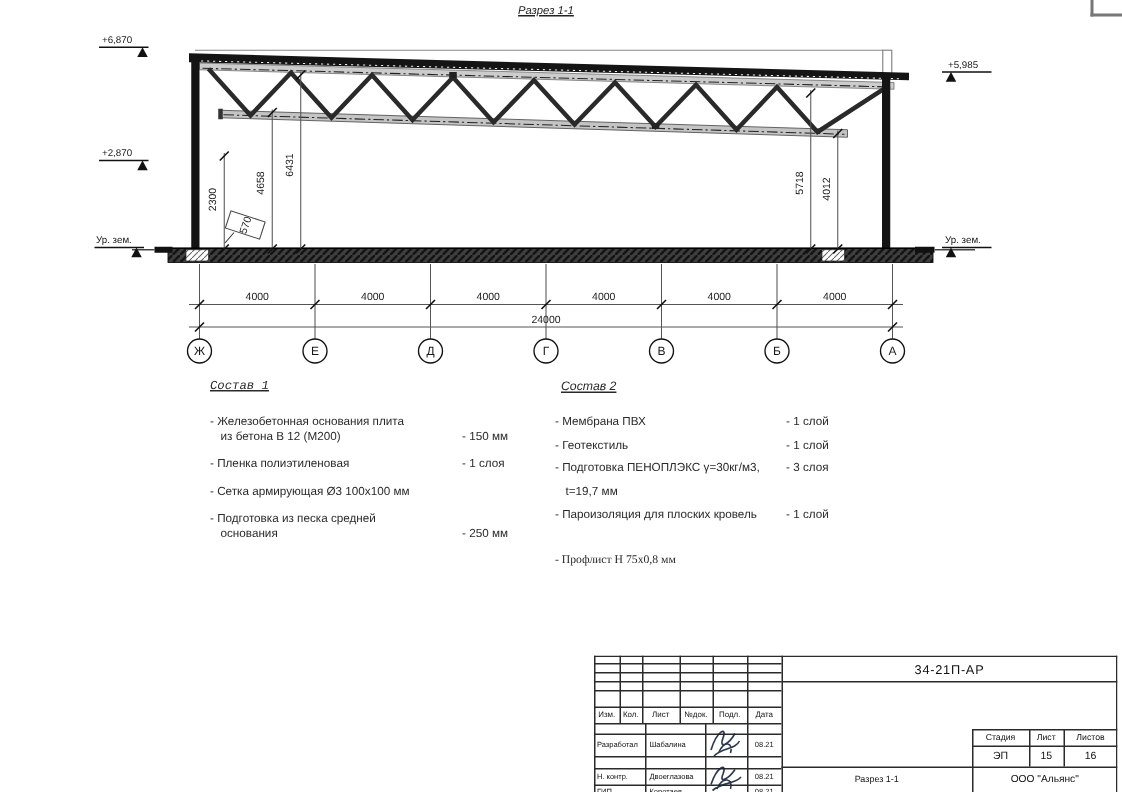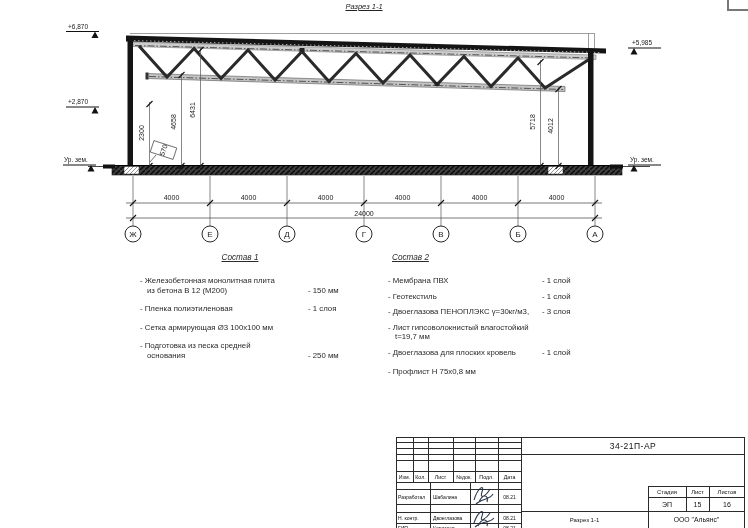--- a/index.html
+++ b/index.html
@@ -6,31 +6,31 @@
   #sheet{position:relative;width:748px;height:528px;background:#fff;overflow:hidden;
          font-family:"Liberation Sans",sans-serif;color:#1a1a1a;}
   .abs{position:absolute;}
   
   #view-title{left:300px;top:2px;width:128px;text-align:center;font-size:7.5px;
               font-style:italic;text-decoration:underline;color:#222;}
   
   .sostav{font-size:7.8px;color:#2a2a2a;}
   .sostav .hd{font-style:italic;text-decoration:underline;font-size:8.2px;margin-bottom:14px;}
   #sostav1{left:140px;top:253px;width:232px;}
-  #sostav1 .hd{text-align:center;width:200px;}
-  #sostav2{left:388px;top:253px;width:215px;}
+  #sostav1 .hd{text-align:left;width:200px;font-family:Liberation Mono, monospace;}
+  #sostav2{left:370px;top:253px;width:215px;}
   #sostav2 .hd{margin-left:4px;display:inline-block;}
   .item{position:relative;line-height:9.5px;}
   #sostav1 .item{margin-bottom:9px;width:232px;}
   #sostav2 .item{margin-bottom:6px;width:215px;}
   .item .l2{padding-left:7px;}
   .item .val{position:absolute;bottom:0;white-space:nowrap;}
   #sostav1 .item .val{left:168px;}
   #sostav2 .item .val{left:154px;}
-  .mt6{margin-top:10px;}
+  .mt6{margin-top:20px;font-family:Liberation Serif, serif;}
   
   svg text{font-family:"Liberation Sans",sans-serif;fill:#1a1a1a;}
   .din{font-size:7px;}
   .axl{font-size:8px;}
   .elv{font-size:6.5px;}
   
   #stamp{left:396px;top:437px;width:349px;height:91px;overflow:hidden;font-size:5px;color:#111;}
   .ln{position:absolute;background:#2b2b2b;}
   .cell{position:absolute;display:flex;align-items:center;justify-content:center;
         text-align:left;white-space:nowrap;overflow:hidden;}
@@ -188,21 +188,21 @@
     <text class="elv" x="68" y="28.5">+6,870</text>
     <text class="elv" x="68" y="104">+2,870</text>
     <text class="elv" x="632" y="45">+5,985</text>
     <text class="elv" x="64" y="162">Ур. зем.</text>
     <text class="elv" x="630" y="162">Ур. зем.</text>
   </svg>
 
   <div class="abs sostav" id="sostav1">
     <div class="hd">Состав 1</div>
     <div class="item">
-      <div class="l1">- Железобетонная  монолитная плита</div>
+      <div class="l1">- Железобетонная  основания плита</div>
       <div class="l2">из бетона В 12 (М200)</div>
       <div class="val">- 150 мм</div>
     </div>
     <div class="item">
       <div class="l1">- Пленка полиэтиленовая</div>
       <div class="l2"></div>
       <div class="val">- 1 слоя</div>
     </div>
     <div class="item">
       <div class="l1">- Сетка армирующая Ø3 100х100 мм</div>
@@ -222,30 +222,29 @@
       <div class="l1">- Мембрана ПВХ</div>
       <div class="l2"></div>
       <div class="val">- 1 слой</div>
     </div>
     <div class="item">
       <div class="l1">- Геотекстиль</div>
       <div class="l2"></div>
       <div class="val">- 1 слой</div>
     </div>
     <div class="item">
-      <div class="l1">- Двоеглазова ПЕНОПЛЭКС γ=30кг/м3,</div>
+      <div class="l1">- Подготовка ПЕНОПЛЭКС γ=30кг/м3,</div>
       <div class="val">- 3 слоя</div>
     </div>
     <div class="item">
-      <div class="l1">- Лист гипсоволокнистый влагостойкий</div>
       <div class="l2">t=19,7 мм</div>
       <div class="val"></div>
     </div>
     <div class="item">
-      <div class="l1">- Двоеглазова для плоских кровель</div>
+      <div class="l1">- Пароизоляция для плоских кровель</div>
       <div class="l2"></div>
       <div class="val">- 1 слой</div>
     </div>
     <div class="item mt6">
       <div class="l1">- Профлист Н 75х0,8 мм</div>
       <div class="l2"></div>
       <div class="val"></div>
     </div>
   </div>
 

